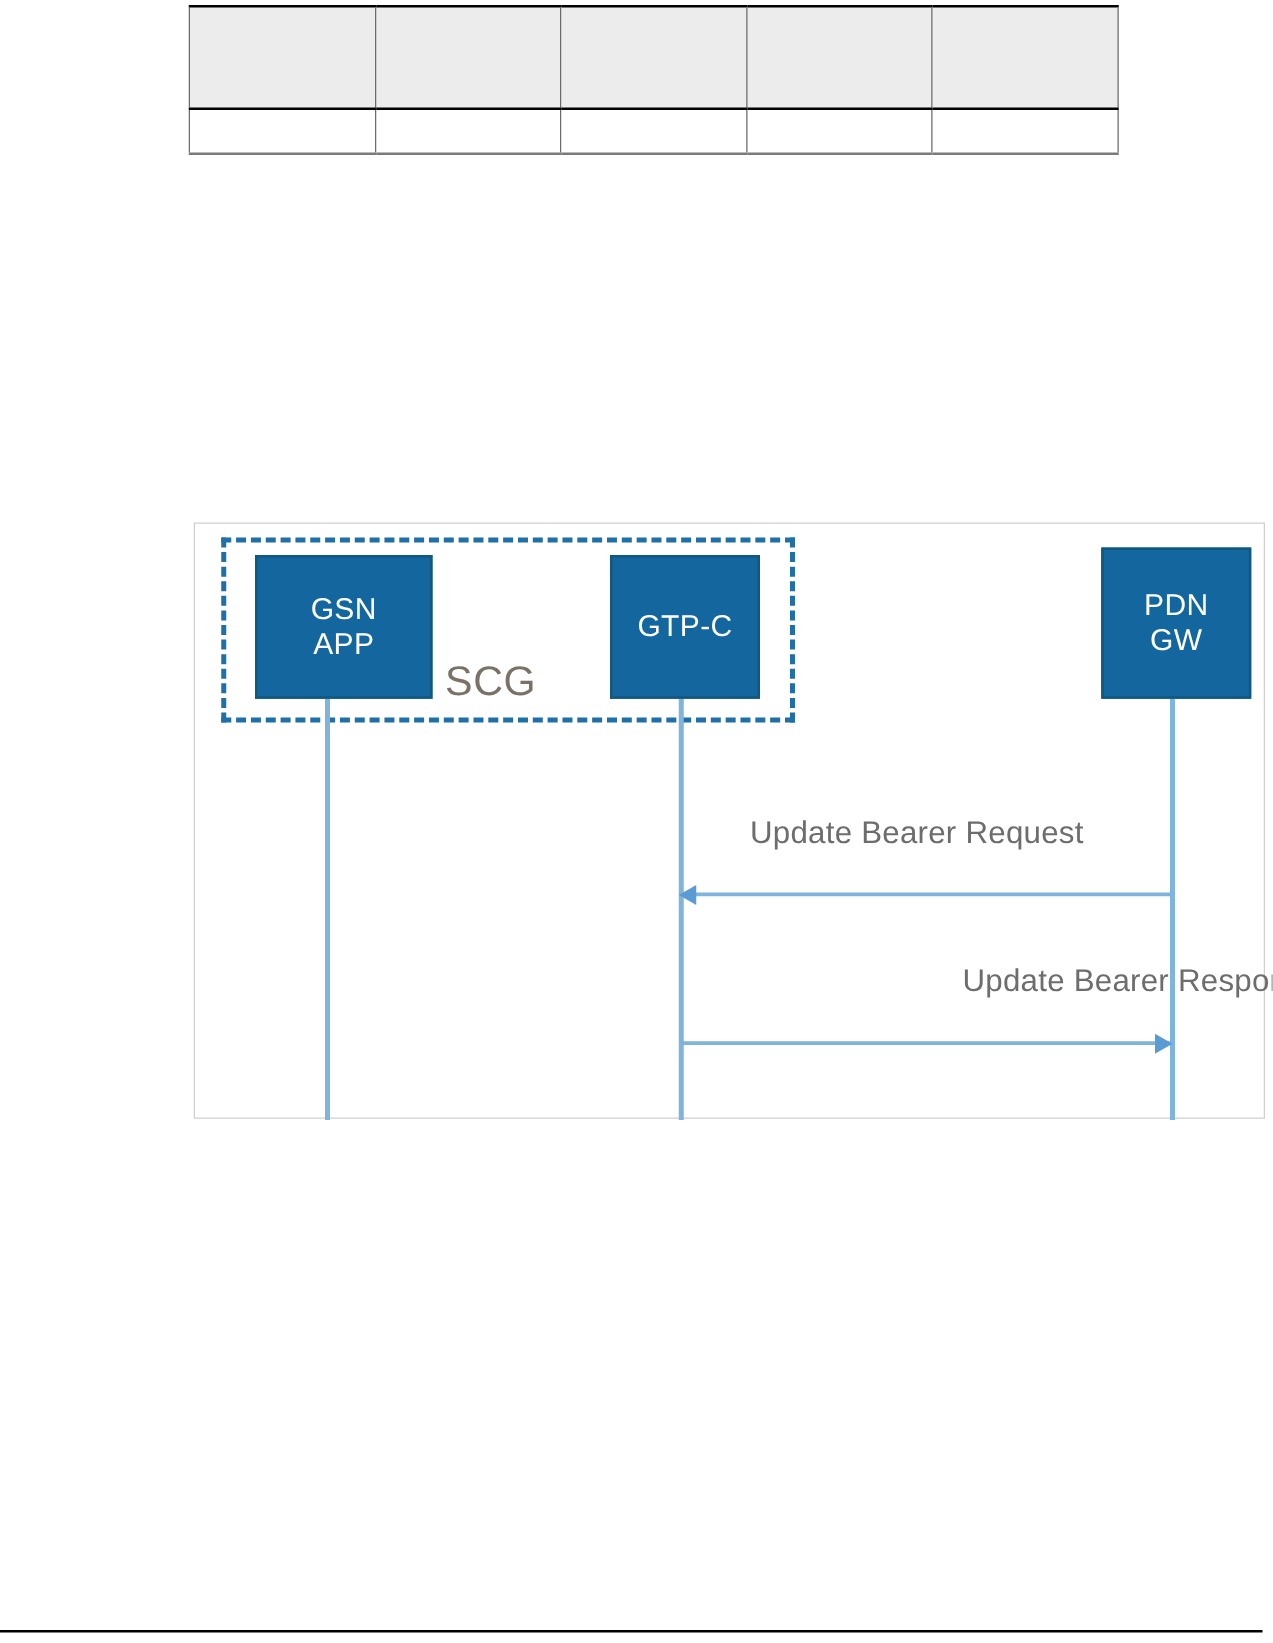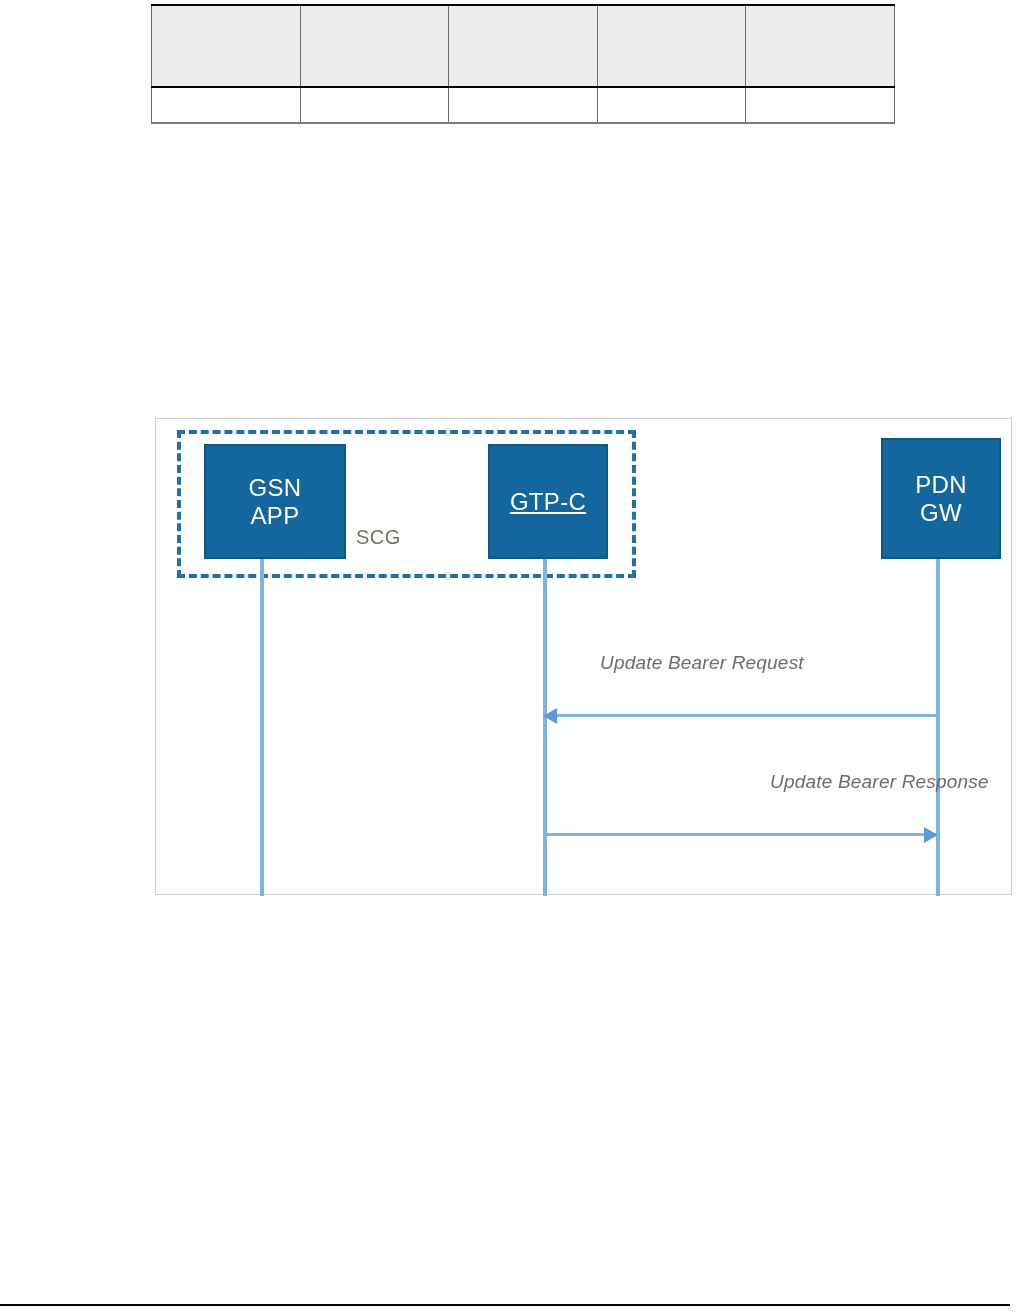--- a/index.html
+++ b/index.html
@@ -66,21 +66,21 @@
     top: 11px;    
     width: 459px; 
     height: 148px;
     border: 4px dashed #1f6fa8;
     box-sizing: border-box;
   }
   .scg-label {
     position: absolute;
     left: 200px;
     top: 107px;
-    font-size: 20px;
+    font-size: 33px;
     color: #7a7267;
     letter-spacing: 0.5px;
     white-space: nowrap;
   }
 
   
   .node-box {
     position: absolute;
     background: #14679e;
     border: 2px solid #0f587f;
@@ -91,21 +91,21 @@
     text-align: center;
     display: flex;
     flex-direction: column;
     align-items: center;
     justify-content: center;
     letter-spacing: 0.3px;
   }
   .node-box .ln { display: block; }
 
   #node-gsn-app { left: 48px;  top: 25px;  width: 142px; height: 115px; }
-  #node-gtp-c   { left: 332px; top: 25px;  width: 120px; height: 115px; text-decoration: underline; }
+  #node-gtp-c   { left: 332px; top: 25px;  width: 120px; height: 115px; }
   #node-pdn-gw  { left: 725px; top: 19px;  width: 120px; height: 121px; text-align: center; }
 
   
   .lifeline {
     position: absolute;
     width: 4px;
     background: #7fb4dc;
   }
   #lifeline-gsn-app { left: 104px; top: 140px; height: 337px; }
   #lifeline-gtp-c   { left: 387px; top: 140px; height: 337px; }
@@ -113,25 +113,24 @@
 
   
   .msg { position: absolute; }
   .msg-line {
     position: absolute;
     height: 3px;
     background: #7fb4dc;
   }
   .msg-label {
     position: absolute;
-    font-size: 19px;
+    font-size: 25px;
     color: #6d6d6d;
     white-space: nowrap;
     letter-spacing: 0.2px;
-    font-style: italic;
   }
   .arrowhead {
     position: absolute;
     width: 0; height: 0;
     border-top: 8px solid transparent;
     border-bottom: 8px solid transparent;
   }
   .arrowhead.left  { border-right: 14px solid #5b9bd5; }
   .arrowhead.right { border-left: 14px solid #5b9bd5; }
 

